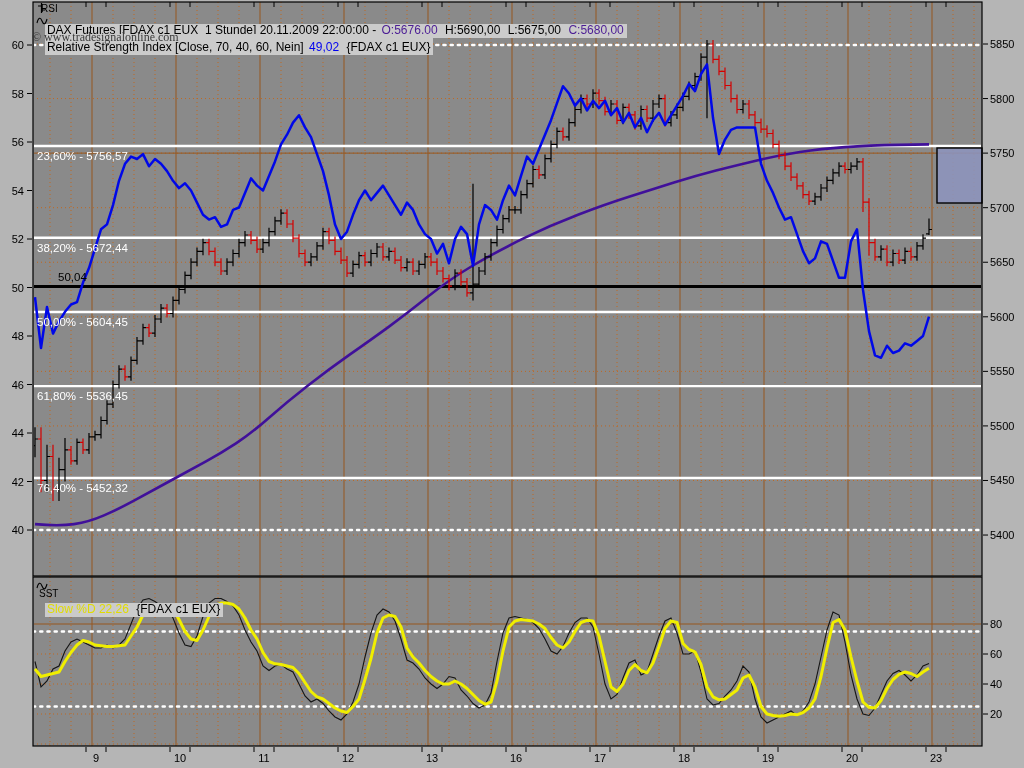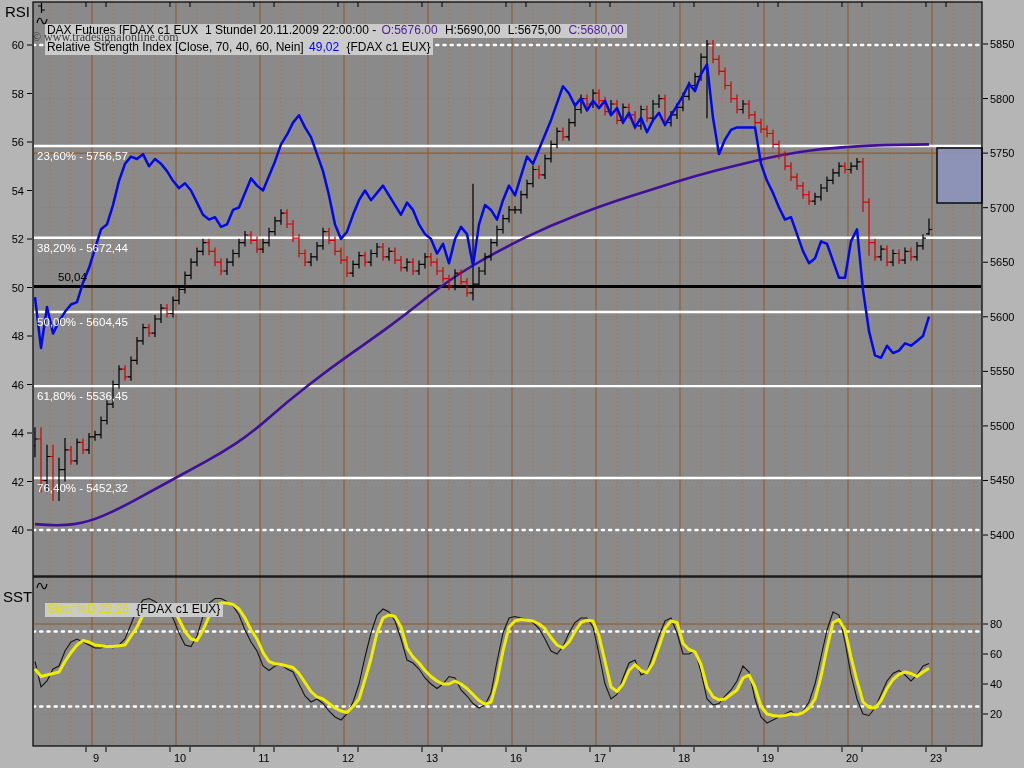--- a/index.html
+++ b/index.html
@@ -2,21 +2,21 @@
 <html><head>
 <meta charset="utf-8">
 <style>
   html,body{margin:0;padding:0;}
   body{width:1024px;height:768px;position:relative;background:#b5b5b5;
        font-family:"Liberation Sans",sans-serif;overflow:hidden;}
   svg{position:absolute;left:0;top:0;}
   .overlay{position:absolute;white-space:pre;color:#000;}
   .chip{background:#cbcbcb;padding:0 3px 1px 2px;font-size:12px;line-height:13px;
         display:inline-flex;align-items:flex-end;gap:2px;}
-  .margin-label{font-size:15px;color:#000;}
+  .margin-label{font-size:10px;color:#000;margin-left:36px;}
   .c-green{color:#4c1d95;}
   .c-blue{color:#0000f0;margin-top:7px;}
   .c-yellow{color:#e0dc00;}
   .copyright{font-size:12px;color:#3a3a3a;}
   .icon-svg{display:inline-block;vertical-align:-1px;}
 </style>
 </head>
 <body>
 
 <svg id="chart" width="1024" height="768">

